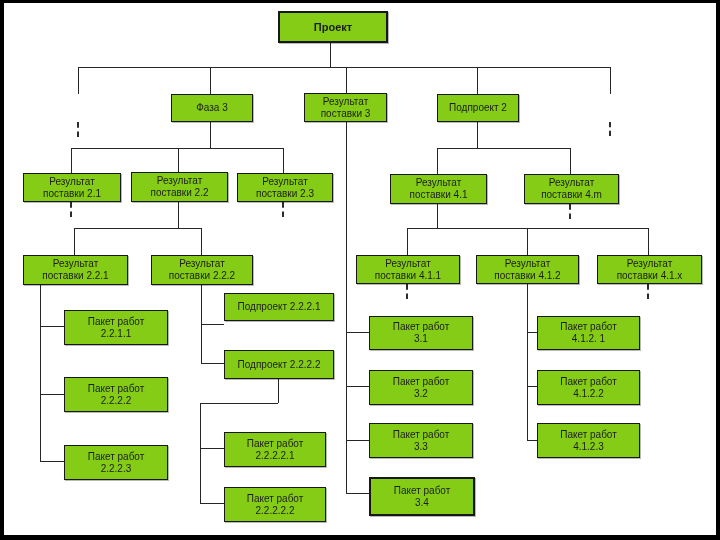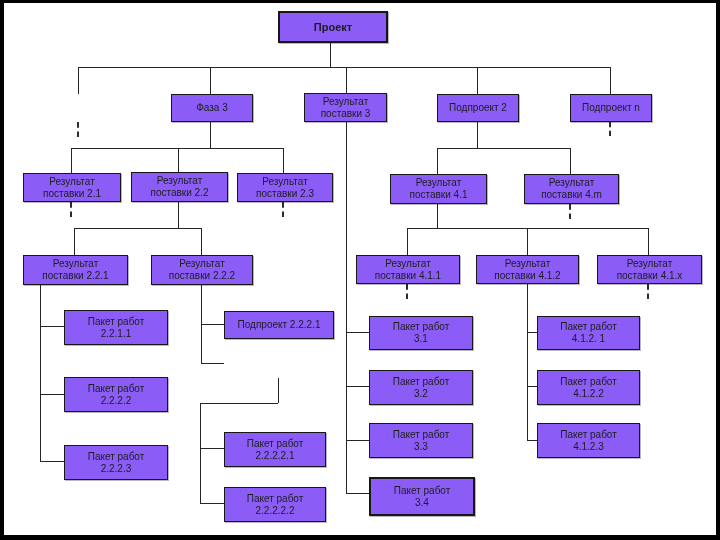--- a/index.html
+++ b/index.html
@@ -5,21 +5,21 @@
   html,body{margin:0;padding:0;background:#fff;}
   #stage{
     position:relative;width:720px;height:540px;background:#ffffff;
     font-family:"Liberation Sans","DejaVu Sans",sans-serif;overflow:hidden;
   }
   #frame{
     position:absolute;inset:0;border-style:solid;border-color:#000;
     border-width:3px 4px 5px 4px;pointer-events:none;z-index:5;
   }
   .node{
-    position:absolute;background:#8b5cf6;border:1px solid #171717;
+    position:absolute;background:#84cc16;border:1px solid #171717;
     box-shadow:1px 1px 0 rgba(0,0,0,.28);
     display:flex;align-items:center;justify-content:center;text-align:center;
     font-size:10px;line-height:12px;color:#1d1d1d;white-space:pre-line;z-index:3;
   }
   .node.root{border-width:2px;font-weight:bold;font-size:11px;}
   .node.thick{border-width:2px;}
   .h,.v{position:absolute;background:#262626;z-index:1;}
   .h{height:1px;}
   .v{width:1px;}
   .vd{position:absolute;width:0;border-left:2px dashed #2c2c2c;z-index:1;}
@@ -93,21 +93,20 @@
   <div class="vd" style="left:569px;top:204px;height:15px"></div>
   <div class="vd" style="left:406px;top:284px;height:15px"></div>
   <div class="vd" style="left:647px;top:284px;height:15px"></div>
 
   <div class="node root" style="left:278px;top:11px;width:106px;height:28px">Проект</div>
 
   <div class="node" style="left:171px;top:94px;width:80px;height:26px">Фаза 3</div>
   <div class="node" style="left:304px;top:93px;width:81px;height:27px">Результат
 поставки 3</div>
   <div class="node" style="left:437px;top:94px;width:80px;height:26px">Подпроект 2</div>
-  <div class="node" style="left:570px;top:94px;width:80px;height:26px">Подпроект n</div>
 
   <div class="node" style="left:23px;top:173px;width:96px;height:27px">Результат
 поставки 2.1</div>
   <div class="node" style="left:131px;top:172px;width:95px;height:28px">Результат
 поставки 2.2</div>
   <div class="node" style="left:237px;top:173px;width:94px;height:27px">Результат
 поставки 2.3</div>
   <div class="node" style="left:390px;top:174px;width:95px;height:28px">Результат
 поставки 4.1</div>
   <div class="node" style="left:524px;top:174px;width:93px;height:28px">Результат
@@ -117,21 +116,22 @@
 поставки 2.2.1</div>
   <div class="node" style="left:151px;top:255px;width:100px;height:28px">Результат
 поставки 2.2.2</div>
   <div class="node" style="left:356px;top:255px;width:102px;height:27px">Результат
 поставки 4.1.1</div>
   <div class="node" style="left:476px;top:255px;width:101px;height:27px">Результат
 поставки 4.1.2</div>
   <div class="node" style="left:597px;top:255px;width:103px;height:27px">Результат
 поставки 4.1.x</div>
 
-  <div class="node" style="left:224px;top:311px;width:108px;height:26px">Подпроект 2.2.2.1</div>
+  <div class="node" style="left:224px;top:293px;width:108px;height:26px">Подпроект 2.2.2.1</div>
+  <div class="node" style="left:224px;top:350px;width:108px;height:27px">Подпроект 2.2.2.2</div>
 
   <div class="node" style="left:64px;top:310px;width:102px;height:33px">Пакет работ
 2.2.1.1</div>
   <div class="node" style="left:64px;top:377px;width:102px;height:33px">Пакет работ
 2.2.2.2</div>
   <div class="node" style="left:64px;top:445px;width:102px;height:33px">Пакет работ
 2.2.2.3</div>
 
   <div class="node" style="left:224px;top:432px;width:100px;height:33px">Пакет работ
 2.2.2.2.1</div>

